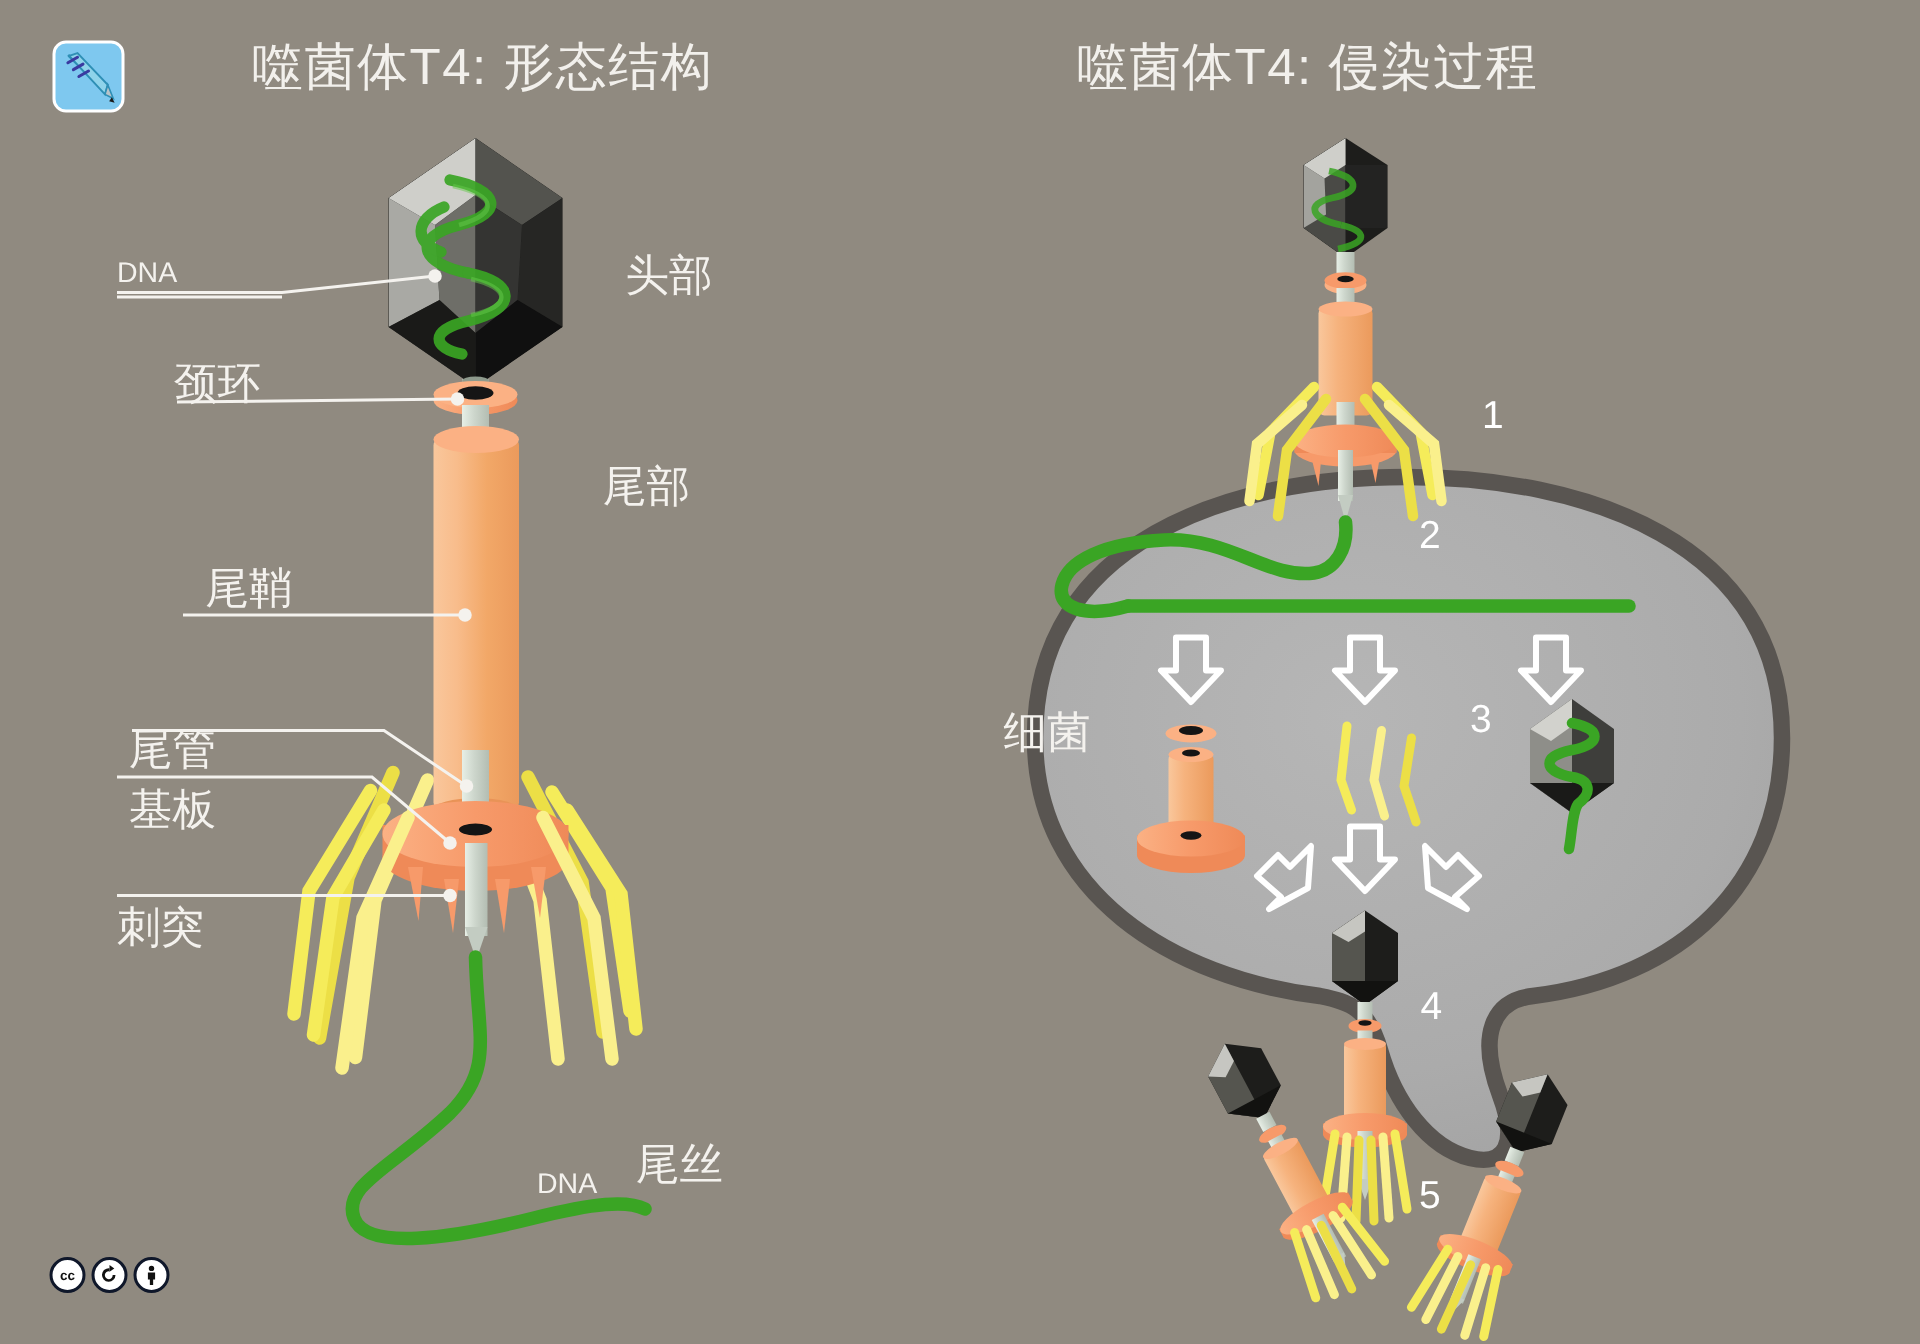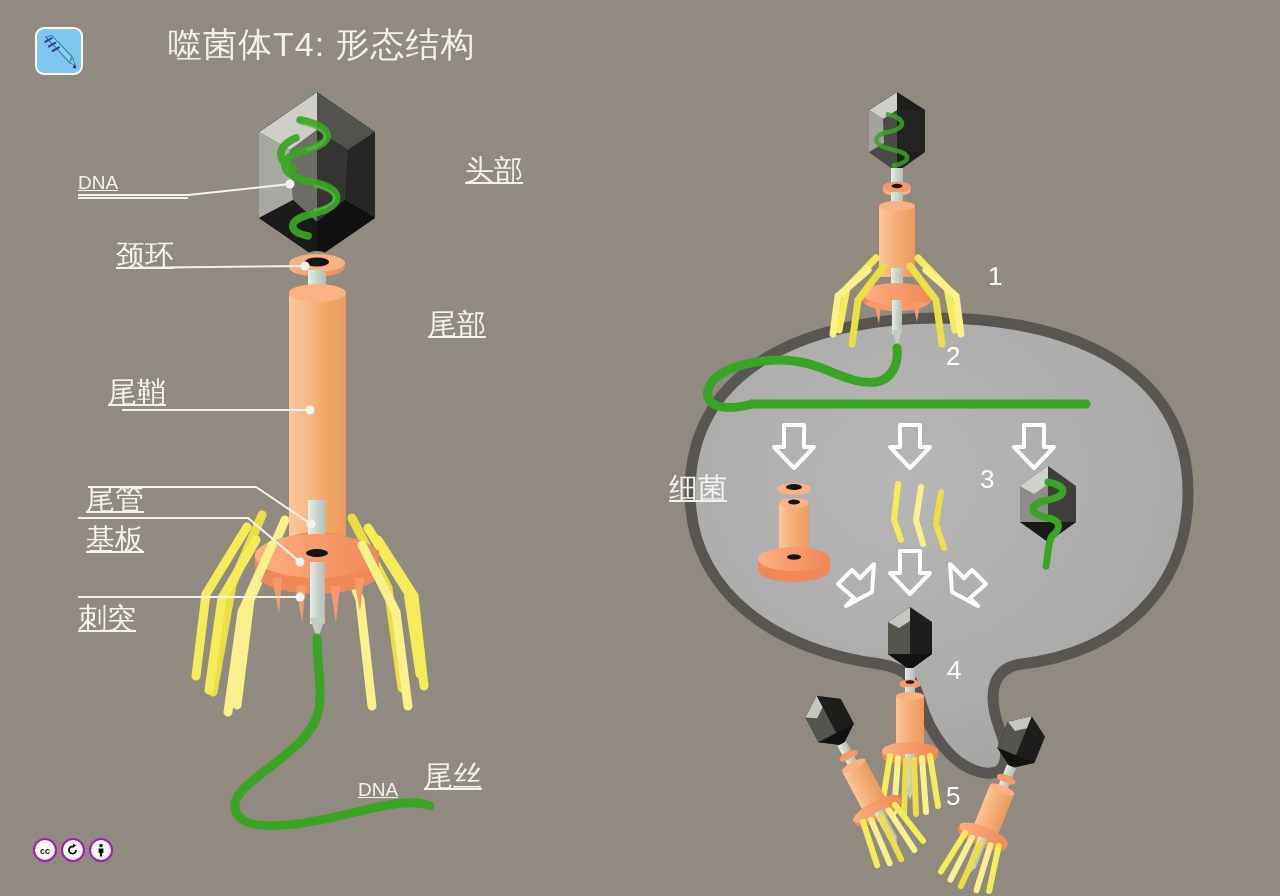--- a/index.html
+++ b/index.html
@@ -10,36 +10,36 @@
     overflow:hidden;
     position:relative;
   }
   #stage{position:absolute;left:0;top:0;width:1024px;height:896px;}
   svg.layer{position:absolute;left:0;top:0;width:1280px;height:896px;}
   .ttl{
     position:absolute;color:#f2f0ec;font-size:34px;letter-spacing:1px;
     white-space:nowrap;font-weight:400;
   }
   .lbl{
-    position:absolute;color:#f4f2ee;white-space:nowrap;font-weight:400;text-decoration:underline;
+    position:absolute;color:#f4f2ee;white-space:nowrap;font-weight:400;
   }
   .lbl.cn{font-size:29px;}
   .lbl.lat{font-size:19px;}
   .num{
     position:absolute;color:#ffffff;font-size:26px;font-weight:400;
   }
   #logo{
     position:absolute;left:35px;top:27px;width:48px;height:48px;
     border-radius:9px;background:#7ec8ef;border:2.5px solid #ffffff;
     box-sizing:border-box;overflow:hidden;
   }
   #cc{position:absolute;left:33px;top:838px;display:flex;gap:4px;}
   .ccb{
     width:24px;height:24px;border-radius:50%;background:#ffffff;
-    border:2px solid #a21caf;box-sizing:border-box;
+    border:2px solid #0f172a;box-sizing:border-box;
     display:flex;align-items:center;justify-content:center;
     color:#111;font-size:12px;font-weight:bold;
   }
 </style>
 </head>
 <body>
 
 <div id="stage">
 
   <div id="logo">
@@ -52,20 +52,21 @@
       <g stroke="#3a3aa0" stroke-width="2.2" fill="none" stroke-linecap="round">
         <line x1="9" y1="14" x2="16" y2="10"></line>
         <line x1="13" y1="19" x2="20" y2="15"></line>
         <line x1="17" y1="24" x2="24" y2="20"></line>
       </g>
       <path d="M41 39 L43 43 L39 42 Z" fill="#1b1b1b"></path>
     </svg>
   </div>
 
   <div class="ttl" id="t-left" style="left:168px;top:22px;">噬菌体T4: 形态结构</div>
+  <div class="ttl" id="t-right" style="left:718px;top:22px;">噬菌体T4: 侵染过程</div>
 
   <svg class="layer" viewBox="0 0 1280 896">
     <defs>
       <linearGradient id="gSheath" x1="0" y1="0" x2="1" y2="0">
         <stop offset="0%" stop-color="#f9c79c"></stop>
         <stop offset="28%" stop-color="#f8bc8b"></stop>
         <stop offset="62%" stop-color="#f2a868"></stop>
         <stop offset="100%" stop-color="#eb9a5c"></stop>
       </linearGradient>
       <linearGradient id="gSheathSm" x1="0" y1="0" x2="1" y2="0">
@@ -366,24 +367,24 @@
         <path d="M992 845 L984 890" stroke="#f5ec5a"></path>
         <path d="M1000 847 L996 894" stroke="#faf08c"></path>
         <path d="M1020 847 L1024 894" stroke="#faf08c"></path>
         <path d="M1028 845 L1036 890" stroke="#f5ec5a"></path>
         <path d="M1010 849 L1008 896" stroke="#ecdf46"></path>
       </g>
     </g>
   </svg>
 
   <div class="lbl lat" style="left:78px;top:172px;">DNA</div>
-  <div class="lbl cn" style="left:417px;top:151px;margin-left:48px;">头部</div>
+  <div class="lbl cn" style="left:417px;top:164px;">头部</div>
   <div class="lbl cn" style="left:116px;top:236px;text-align:right;">颈环</div>
-  <div class="lbl cn" style="left:428px;top:305px;">尾部</div>
-  <div class="lbl cn" style="left:108px;top:373px;">尾鞘</div>
+  <div class="lbl cn" style="left:402px;top:305px;">尾部</div>
+  <div class="lbl cn" style="left:137px;top:373px;">尾鞘</div>
   <div class="lbl cn" style="left:86px;top:440px;margin-top:40px;">尾管</div>
   <div class="lbl cn" style="left:86px;top:520px;text-align:center;">基板</div>
   <div class="lbl cn" style="left:78px;top:599px;">刺突</div>
   <div class="lbl cn" style="left:424px;top:757px;">尾丝</div>
   <div class="lbl lat" style="left:358px;top:779px;">DNA</div>
 
   <div class="lbl cn" style="left:641px;top:469px;margin-left:28px;">细菌</div>
 
   <div class="num" style="left:988px;top:261px;">1</div>
   <div class="num" style="left:946px;top:341px;">2</div>

